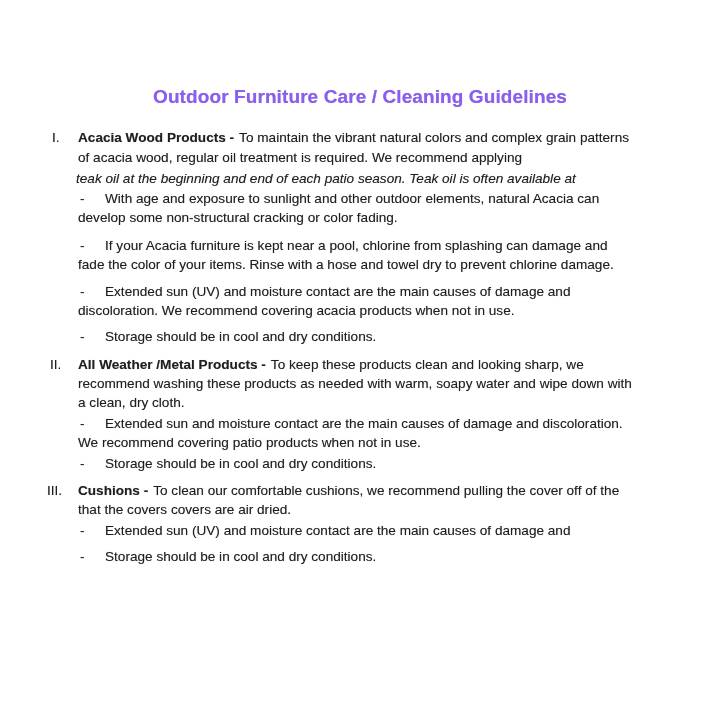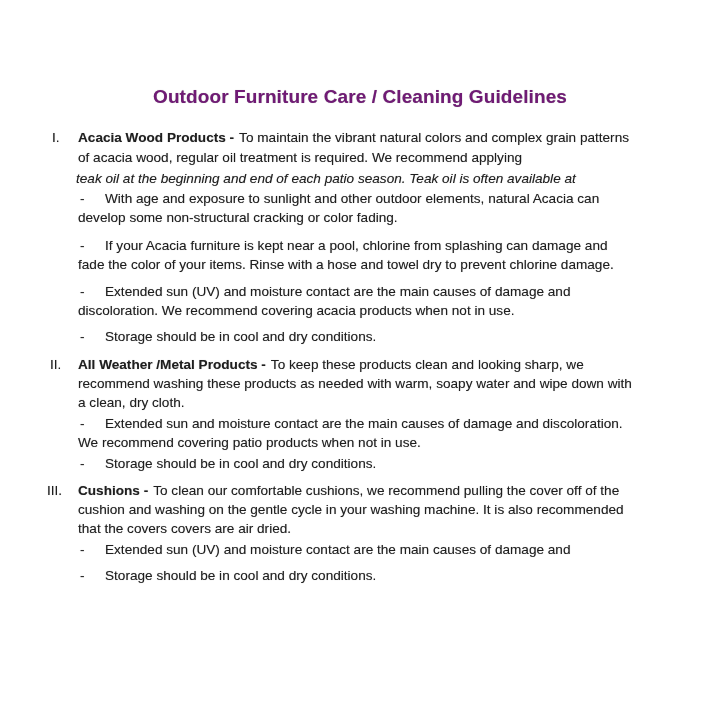--- a/index.html
+++ b/index.html
@@ -22,21 +22,21 @@
     height: 720px;
     padding-top: 86px;
     box-sizing: border-box;
   }
   .title {
     height: 22px;
     line-height: 22px;
     text-align: center;
     font-weight: bold;
     font-size: 19px;
-    color: #701a75;
+    color: #8b5cf6;
     letter-spacing: 0.1px;
     white-space: nowrap;
     text-shadow: 0 0 0.7px rgba(40,40,40,0.45);
   }
   .content {
     margin-left: 78px;
     margin-top: 20px;
   }
   .sec { position: relative; }
   .num {
@@ -101,21 +101,20 @@
 
       <div class="line b-first mt2"><span class="dash">-</span><span class="txt">Extended sun and moisture contact are the main causes of damage and discoloration.</span></div>
       <div class="line">We recommend covering patio products when not in use.</div>
 
       <div class="line b-first mt2"><span class="dash">-</span><span class="txt">Storage should be in cool and dry conditions.</span></div>
     </section>
 
     <section class="sec sec3 mt8">
       <span class="num">III.</span>
       <div class="line"><span class="lead">Cushions -</span><span>To clean our comfortable cushions, we recommend pulling the cover off of the</span></div>
-      <div class="line">cushion and washing on the gentle cycle in your washing machine. It is also recommended</div>
       <div class="line">that the covers covers are air dried.</div>
 
       <div class="line b-first mt2"><span class="dash">-</span><span class="txt">Extended sun (UV) and moisture contact are the main causes of damage and</span></div>
 
       <div class="line b-first mt7"><span class="dash">-</span><span class="txt">Storage should be in cool and dry conditions.</span></div>
     </section>
 
   </div>
 </div>
 

